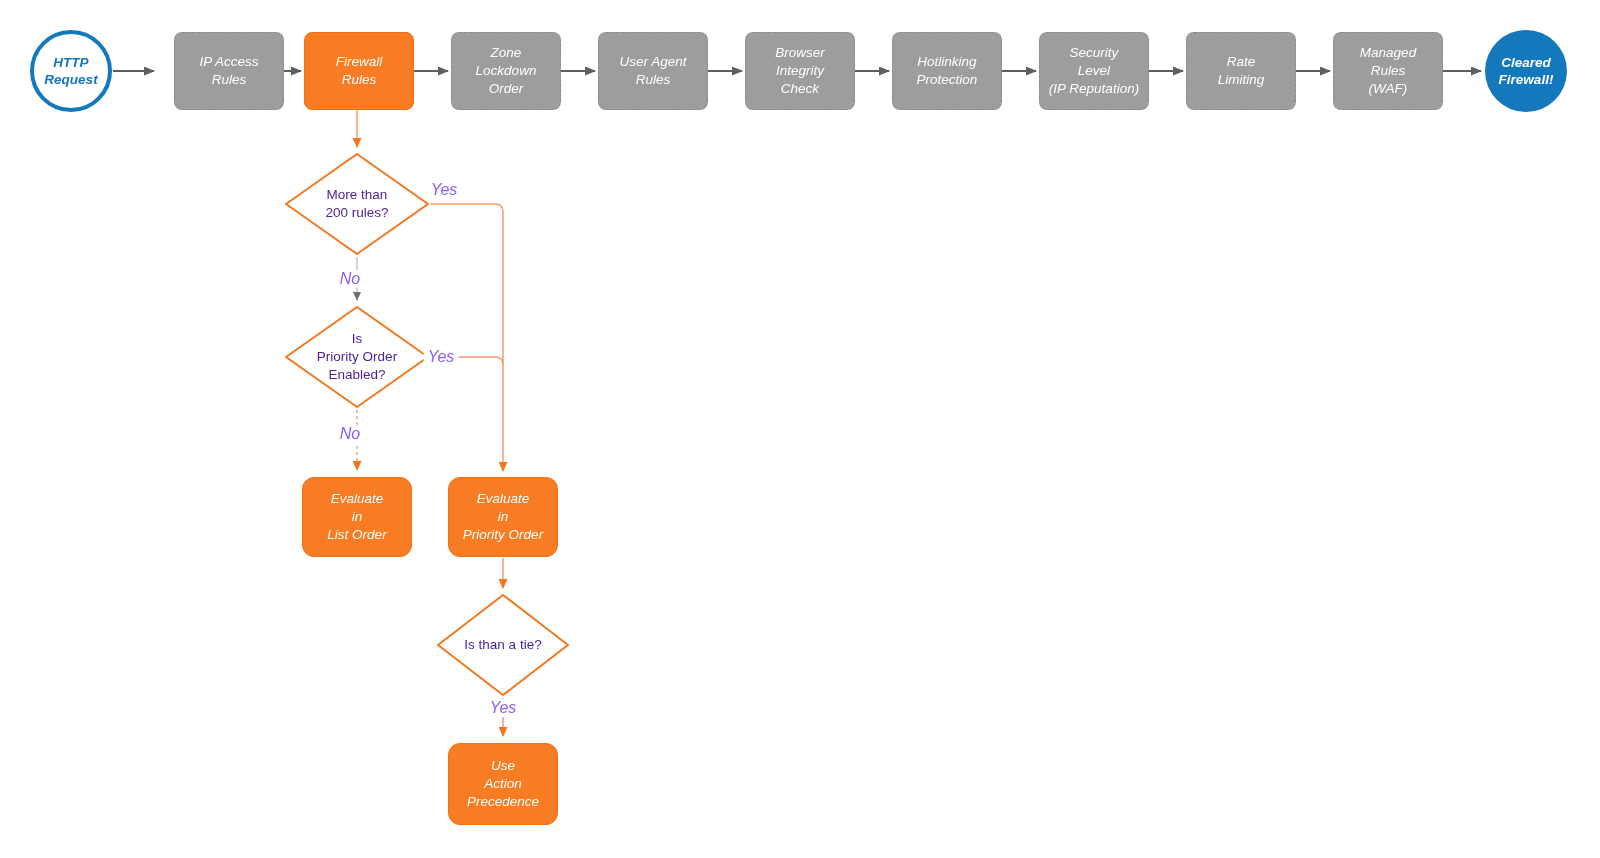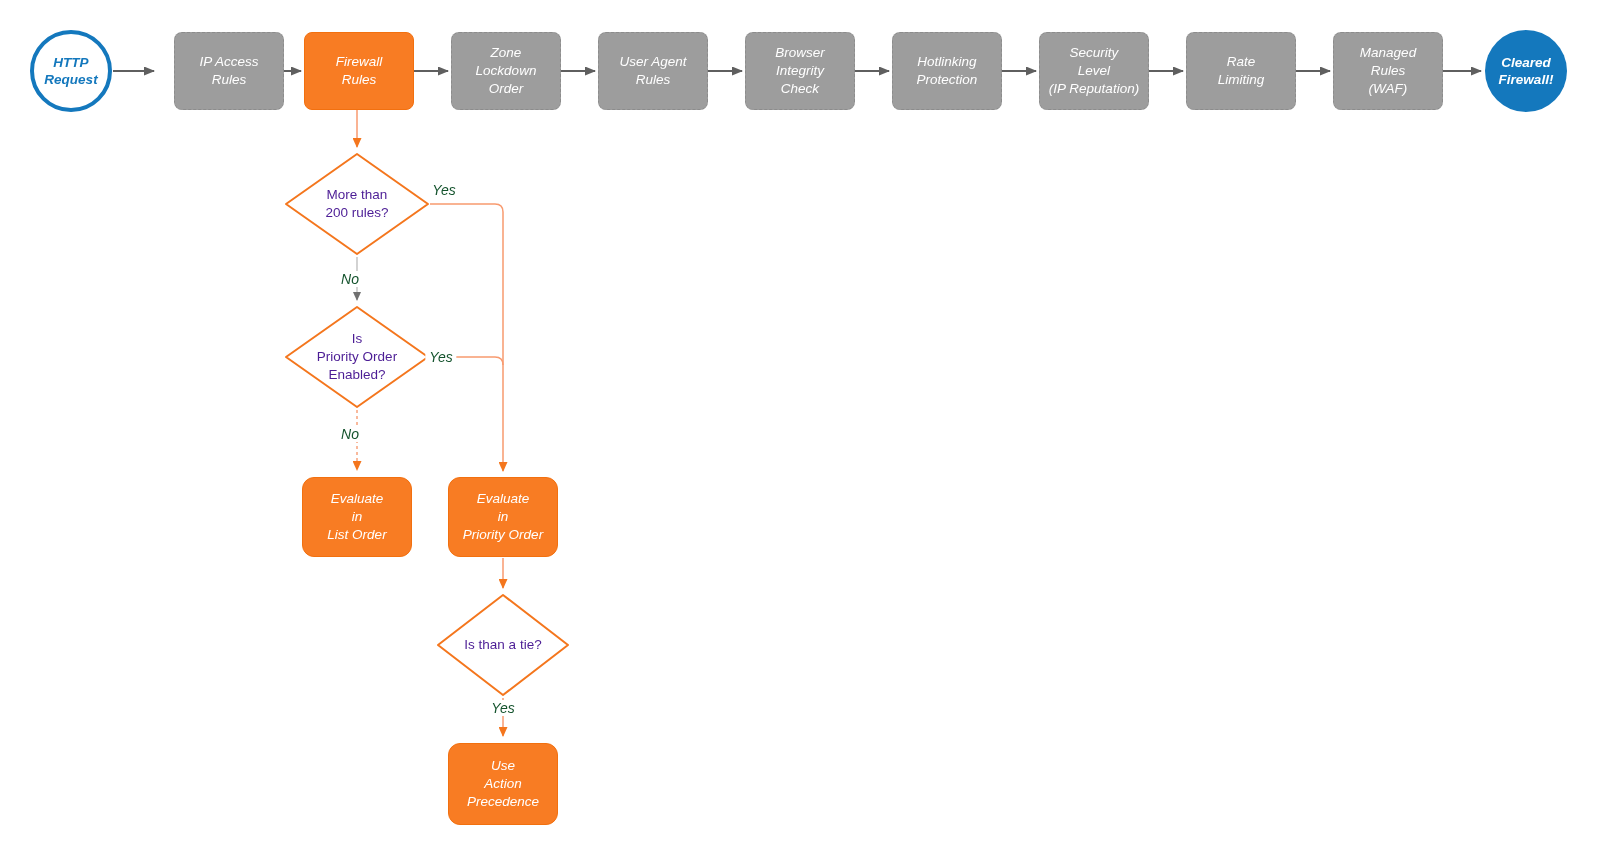--- a/index.html
+++ b/index.html
@@ -40,21 +40,21 @@
   .diamond svg { position:absolute; left:0; top:0; }
   .diamond .dlabel {
     position:absolute; left:0; top:0; right:0; bottom:0;
     display:flex; align-items:center; justify-content:center; text-align:center;
     color:#4c1d95; font-size:13.5px; line-height:18px; white-space:pre-line;
   }
 
   .edge-label {
     position:absolute; transform:translate(-50%,-50%); z-index:2;
     background:#ffffff; padding:0 4px;
-    font-style:italic; font-size:14px; color:#14532d;
+    font-style:italic; font-size:16px; color:#8b5cf6;
   }
 </style>
 </head>
 <body>
 
 <div id="canvas">
 
   <svg id="edges">
     <defs>
       <marker id="ah-gray" markerUnits="userSpaceOnUse" markerWidth="12" markerHeight="9" refX="10" refY="4.5" orient="auto">

